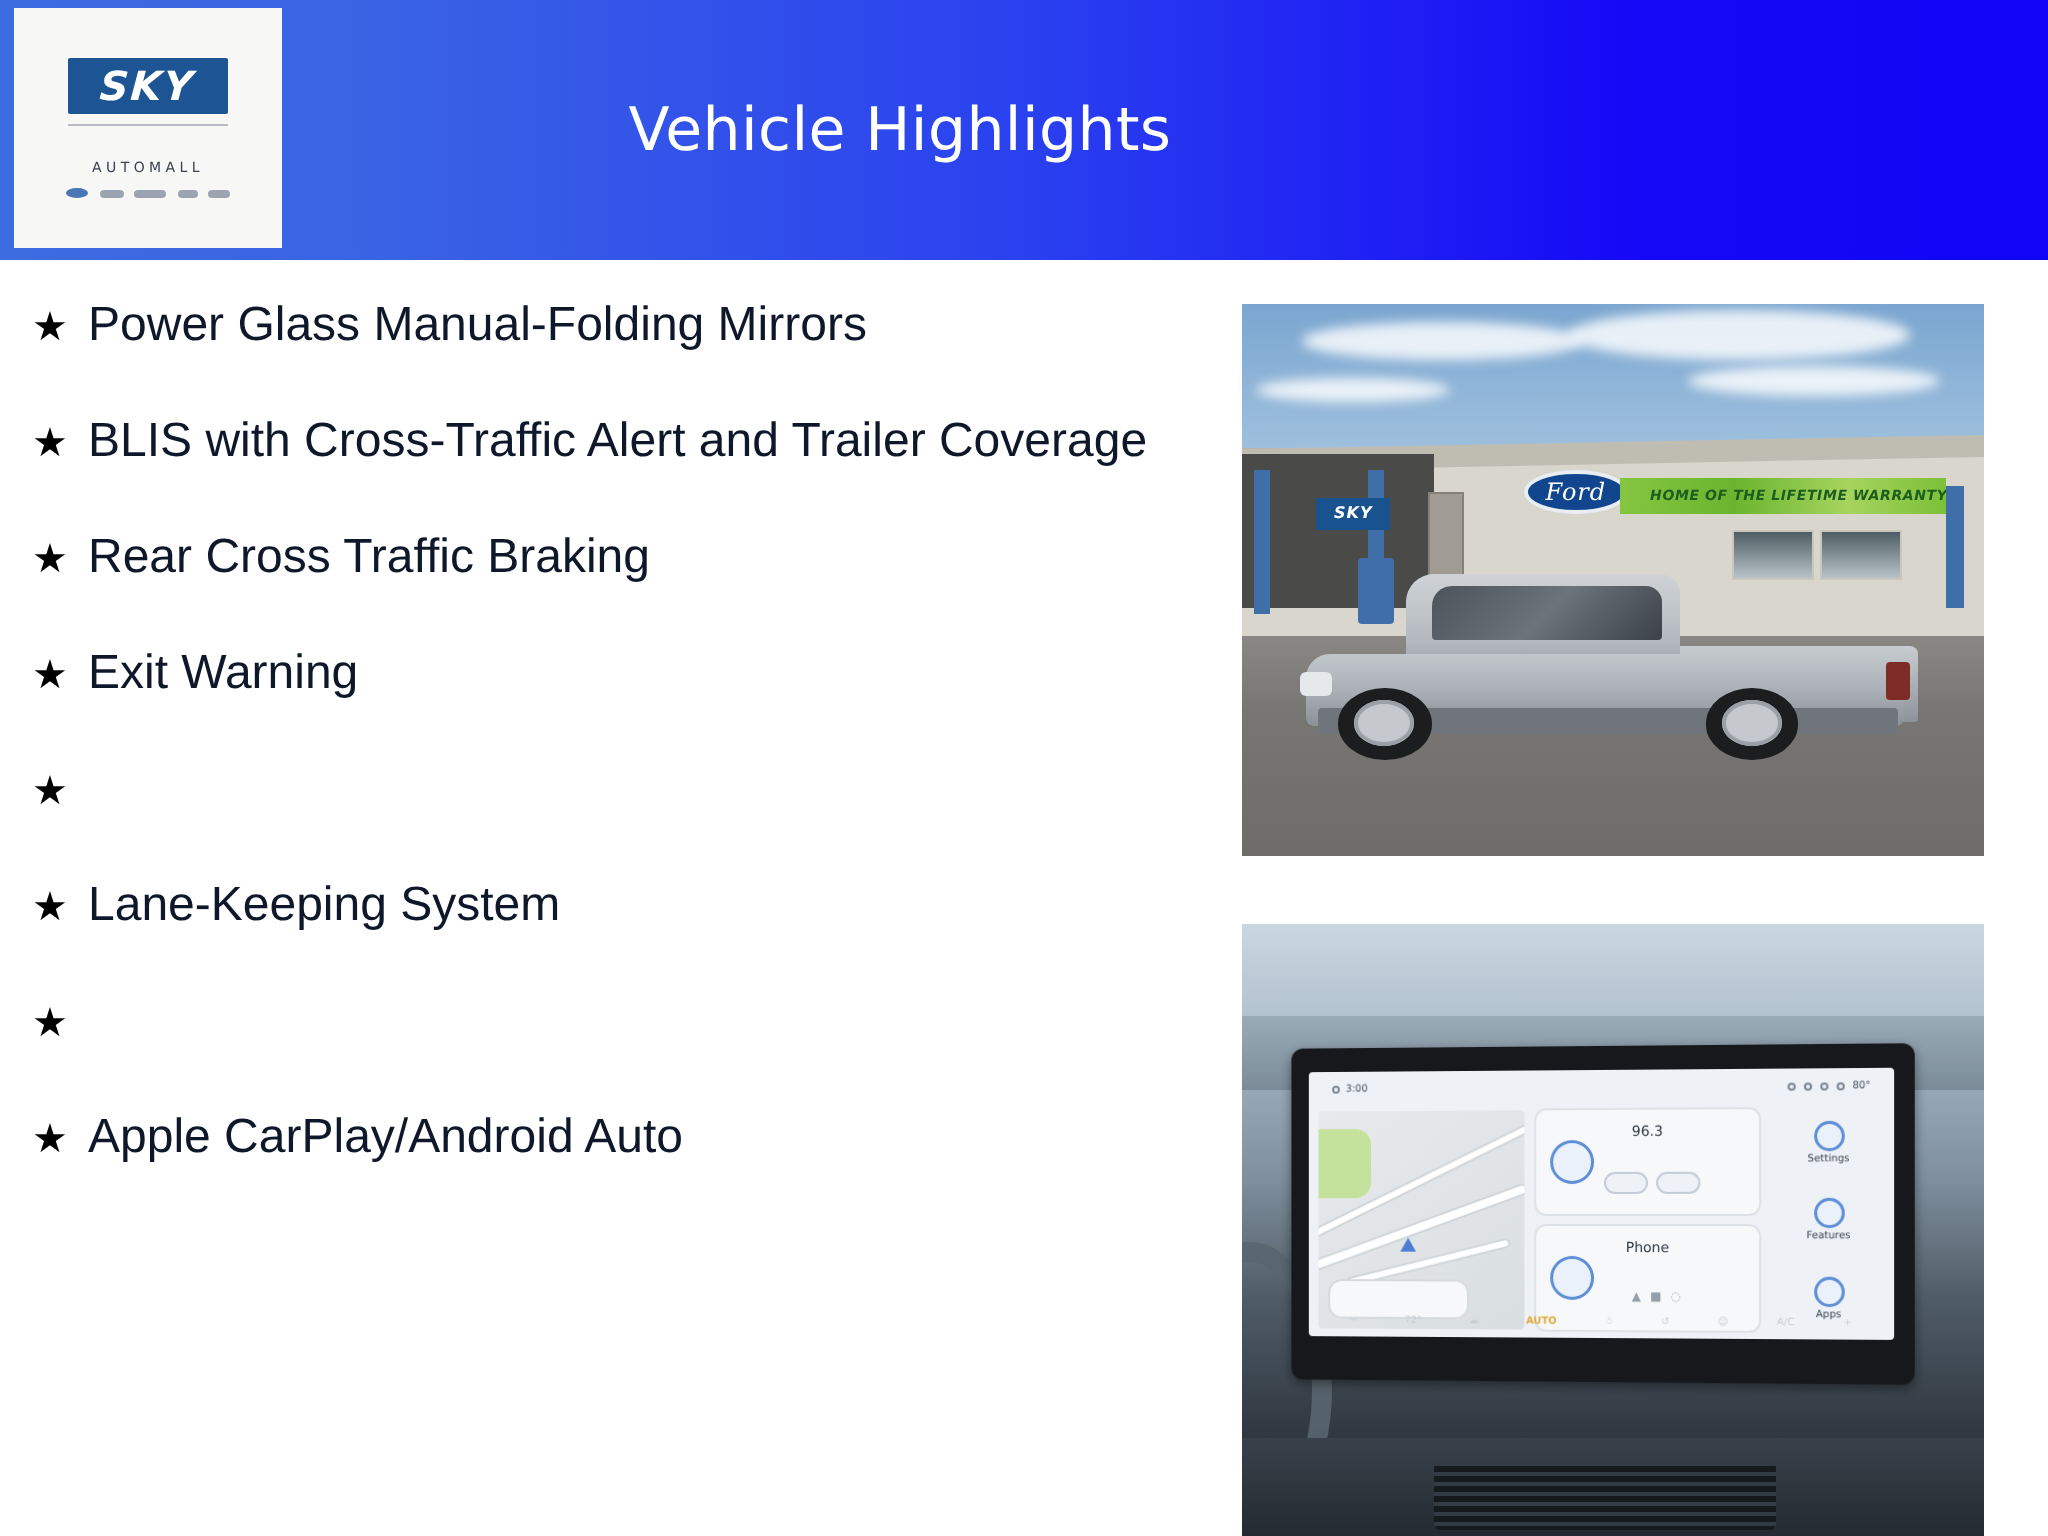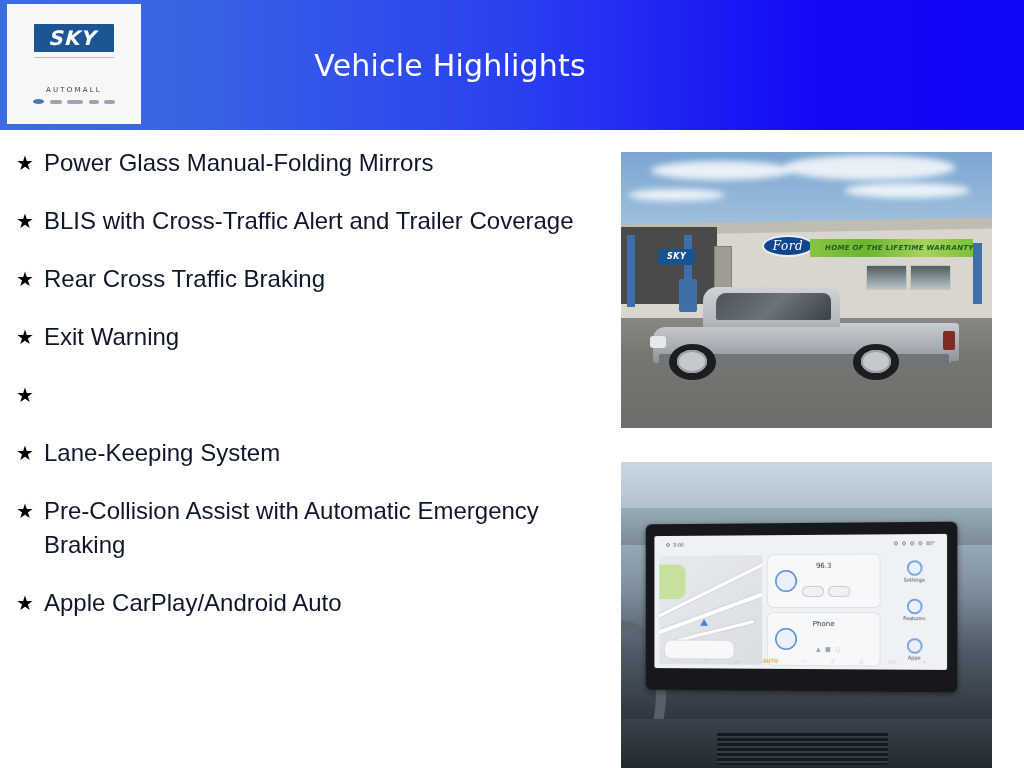--- a/index.html
+++ b/index.html
@@ -56,21 +56,21 @@
     font-weight: bold;
     font-style: italic;
     letter-spacing: 1px;
     line-height: 1;
     transform: skewX(-4deg);
   }
   #logo-sub {
     margin-top: 5px;
     width: 80px;
     border-top: 1px solid #b9bcc2;
-    padding-top: 20px;
+    padding-top: 10px;
     text-align: center;
   }
   #logo-sub-text {
     color: #3b4250;
     font-family: "DejaVu Sans", sans-serif;
     font-size: 7px;
     letter-spacing: 2.2px;
     line-height: 1.1;
   }
   #logo-brands {
@@ -465,21 +465,20 @@
         <span class="highlight-bullet">★</span>
       </li>
 
       <li class="highlight-item">
         <span class="highlight-bullet">★</span>
         <span class="highlight-text">Lane-Keeping System</span>
       </li>
 
       <li class="highlight-item">
         <span class="highlight-bullet">★</span>
-        <span class="highlight-text">Pre-Collision Assist with Automatic Emergency Braking</span>
       </li>
 
       <li class="highlight-item">
         <span class="highlight-bullet">★</span>
         <span class="highlight-text">Apple CarPlay/Android Auto</span>
       </li>
 
     </ul>
 
     <div id="media-column">

